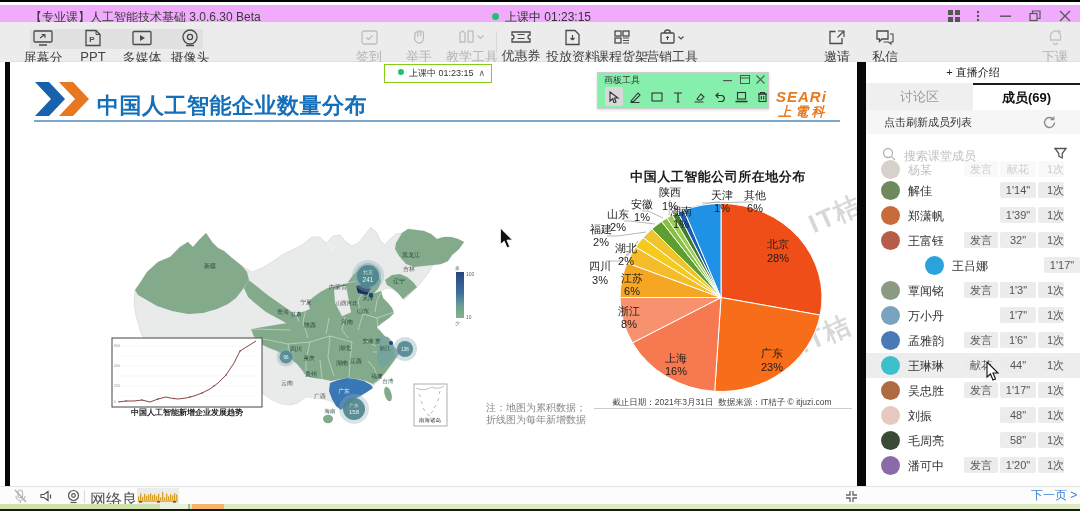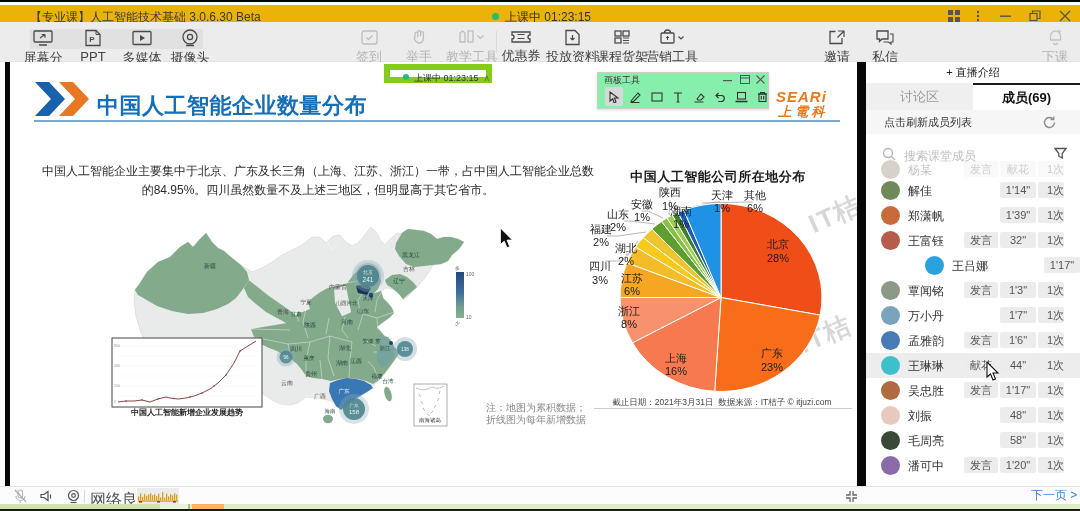--- a/index.html
+++ b/index.html
@@ -3,21 +3,21 @@
 <meta charset="utf-8">
 <style>
   * { margin:0; padding:0; box-sizing:border-box; }
   html,body { width:1080px; height:511px; overflow:hidden; background:#fff;
     font-family:"Liberation Sans", sans-serif; }
   .abs { position:absolute; }
   #app { position:relative; width:1080px; height:511px; background:#fff; }
 
   
   #topblack { left:0; top:0; width:1080px; height:2px; background:#000; }
-  #titlebar { left:0; top:5px; width:1080px; height:20px; background:#eab308;text-align:center; }
+  #titlebar { left:0; top:5px; width:1080px; height:20px; background:#f0abfc;text-align:center; }
   #titletext { left:30px; top:4px; font-size:12px; color:#3a3a3a; }
   #timer { left:492px; top:4px; font-size:12px; color:#333; }
   #timer .dot { display:inline-block; width:7px; height:7px; border-radius:50%;
     background:#21c06e; margin-right:6px; position:relative; top:-1px; }
   .wctl { top:5px; width:12px; height:12px; }
 
   
   #toolbar { left:0; top:22px; width:1080px; height:40px; background:#ececec;
     border-bottom:1px solid #e2e2e2; }
   #iconstrip { left:30px; top:7px; width:173px; height:20px; background:#e1e1e1; }
@@ -36,21 +36,21 @@
   
   #chev { left:25px; top:22px; }
   #slidetitle { left:87px; top:29px; font-size:22px; font-weight:bold; color:#146fb8;
     letter-spacing:0.5px; }
   #titleline { left:24px; top:58px; width:806px; height:2px; background:#7da7cc; }
   #para { left:8px; top:100px; width:600px; font-size:12px; line-height:19px;
     color:#2c2c2c; text-align:center; }
 
   
   #pill { left:374px; top:2px; width:108px; height:19px; background:#fff;
-    border:6px solid #84cc16; font-size:9px; color:#333; line-height:17px; white-space:nowrap; }
+    border:1px solid #84cc16; font-size:9px; color:#333; line-height:17px; white-space:nowrap; }
   #pill .dot { display:inline-block; width:6px; height:6px; border-radius:50%;
     background:#21c06e; margin:0 5px 0 13px; position:relative; top:-1px; }
   #pill .up { color:#666; margin-left:5px; font-size:9px; }
 
   
   #board { left:587px; top:10px; width:172px; height:37px; background:#86efac;
     border:1px solid #ccc; box-shadow:0 1px 3px rgba(0,0,0,.15); }
   #board .bt-title { position:absolute; left:6px; top:1px; font-size:9px; color:#333; }
   #board .bt-row { position:absolute; left:4px; top:13px; width:164px; height:22px; }
   .bt { position:absolute; top:1px; width:18px; height:19px; }
@@ -254,21 +254,20 @@
   <div id="lblack2" class="abs"></div>
   <div id="rblack" class="abs"></div>
 
   <div id="stage" class="abs">
     <svg id="chev" class="abs" style="top:20px" width="58" height="34" viewBox="0 0 58 34">
       <path d="M0 0 h14 L30 17 L14 34 H0 L16 17 z" fill="#1761ad"></path>
       <path d="M24 0 h14 L54 17 L38 34 H24 L40 17 z" fill="#e87722"></path>
     </svg>
     <div id="slidetitle" class="abs">中国人工智能企业数量分布</div>
     <div id="titleline" class="abs"></div>
-    <div id="para" class="abs">中国人工智能企业主要集中于北京、广东及长三角（上海、江苏、浙江）一带，占中国人工智能企业总数<br>的84.95%。四川虽然数量不及上述三地区，但明显高于其它省市。</div>
 
     <div class="wmark" style="left:798px; top:135px;">IT桔</div>
     <div class="wmark" style="left:788px; top:255px;">IT桔</div>
 
     <svg id="mapsvg" class="abs" style="left:95px; top:160px;" width="380" height="235" viewBox="105 222 380 235">
       <defs>
         <linearGradient id="lg" x1="0" y1="0" x2="0" y2="1">
           <stop offset="0" stop-color="#27457e"></stop>
             <stop offset="0.45" stop-color="#3d6f9e"></stop>
           <stop offset="0.75" stop-color="#6f9e93"></stop>

